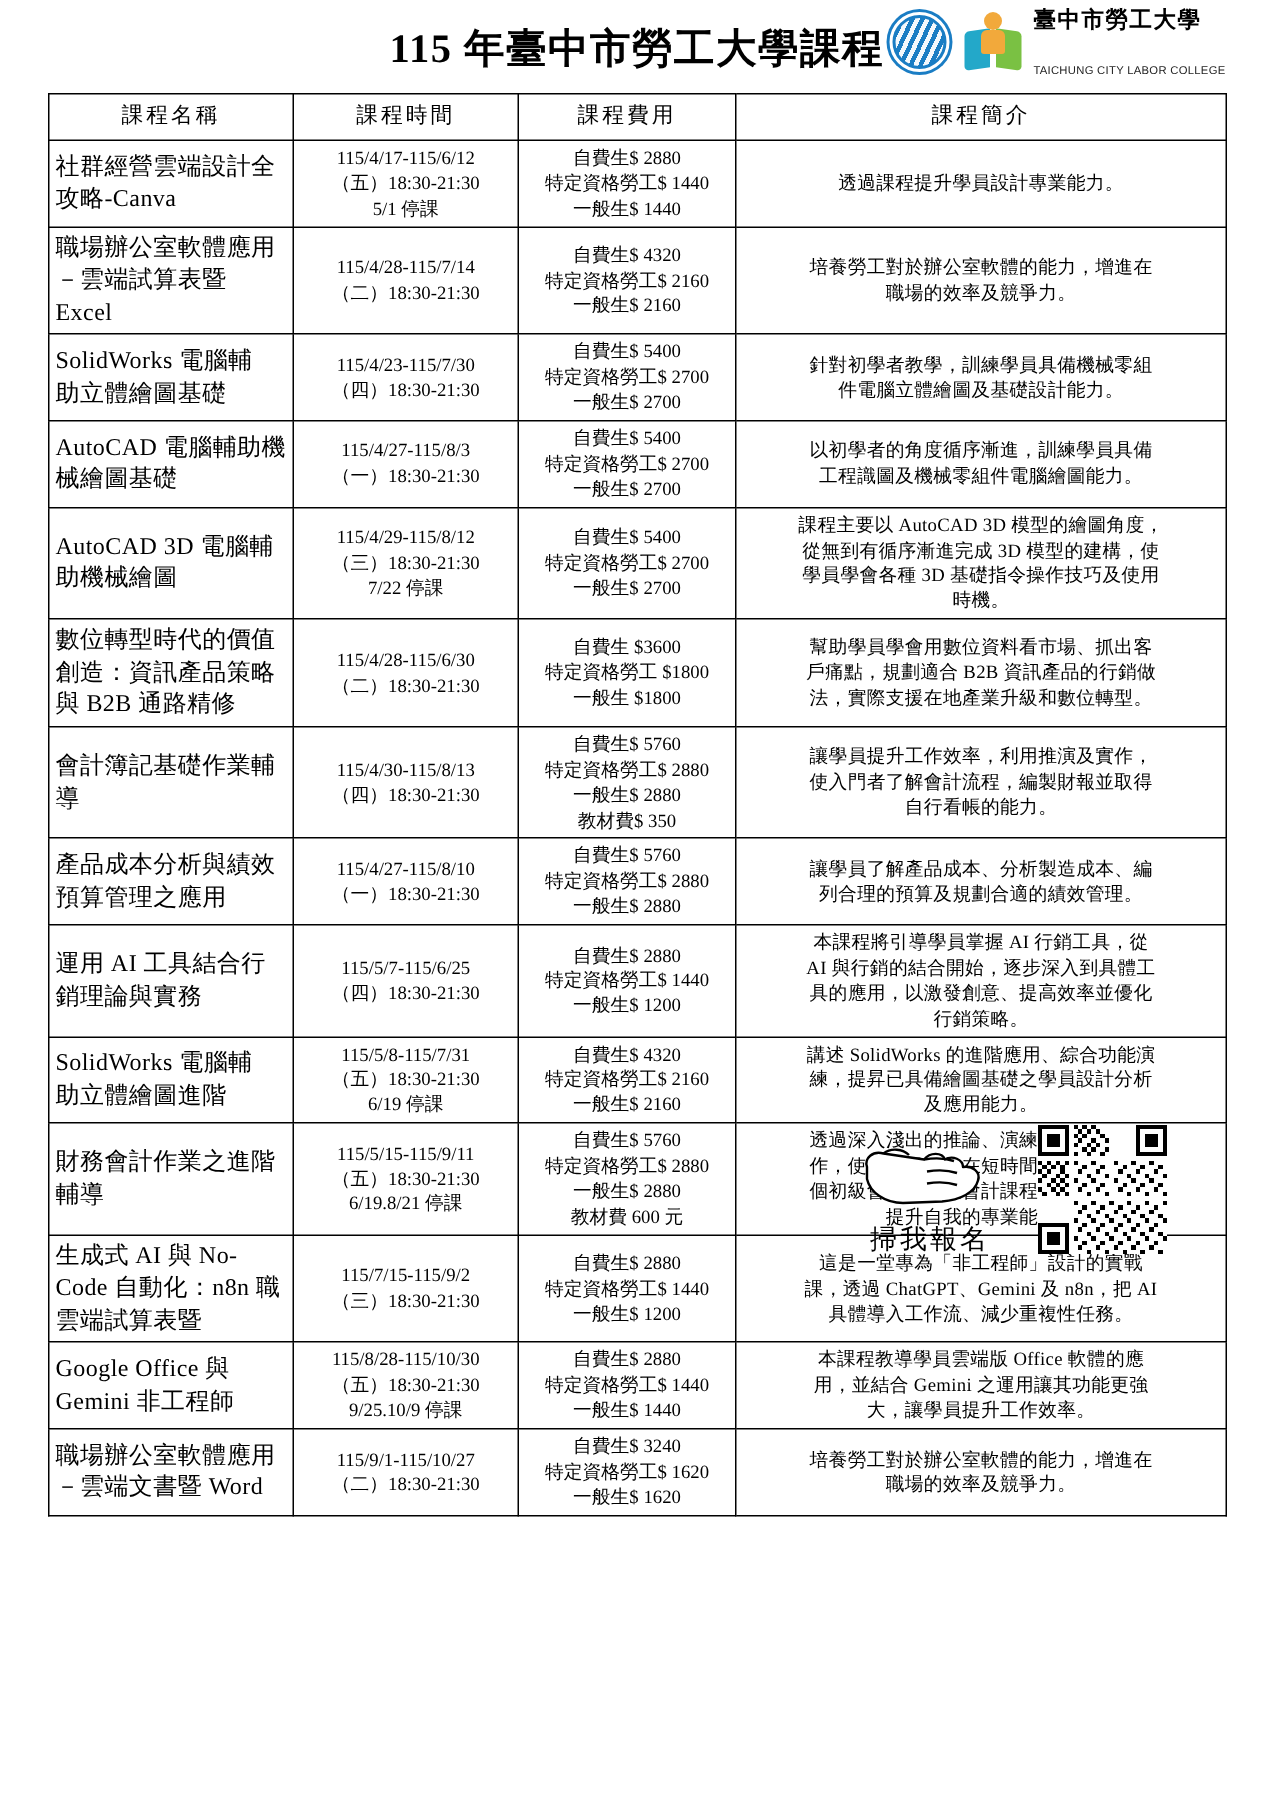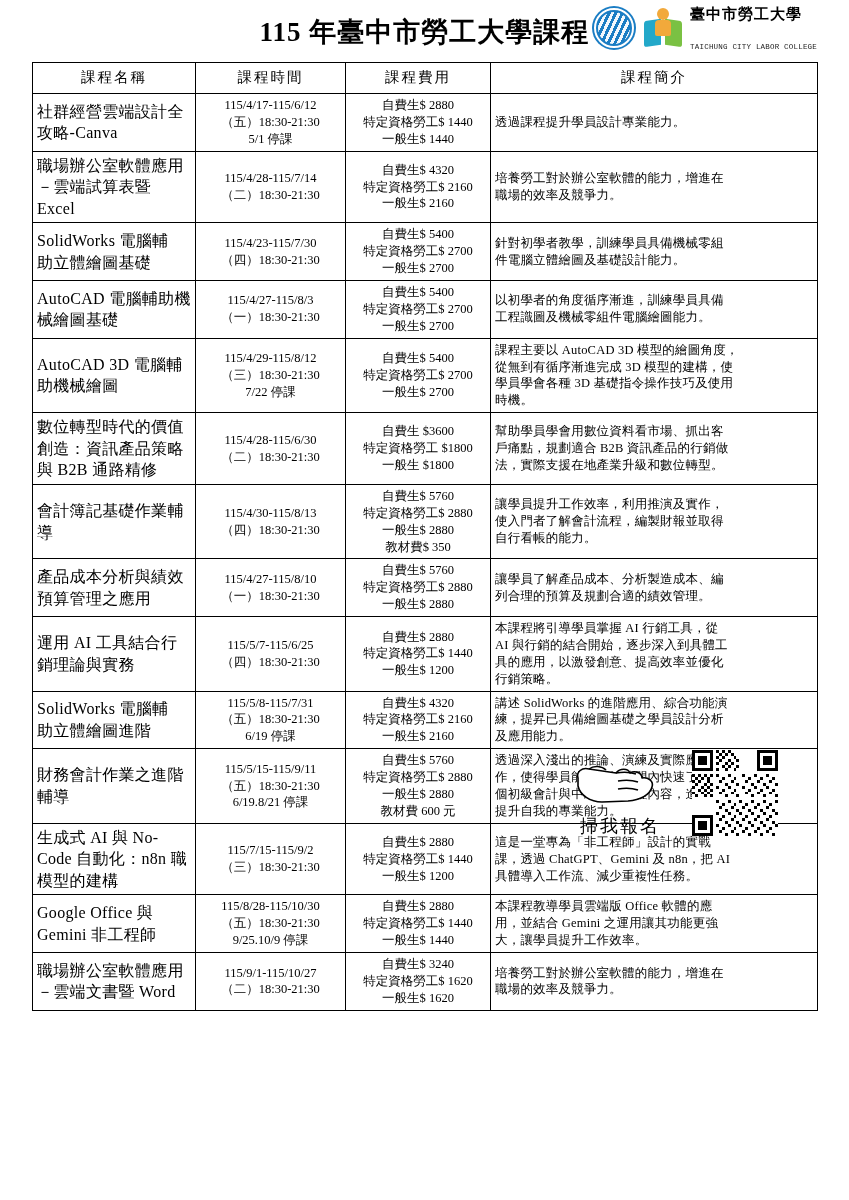--- a/index.html
+++ b/index.html
@@ -119,21 +119,21 @@
   .logo-text .cn {
     font-size: 15px;
     font-weight: bold;
     letter-spacing: 1px;
     color: #000000;
   }
   .logo-text .en {
     font-size: 7.5px;
     letter-spacing: .2px;
     color: #222;
-    font-family: Liberation Mono, monospace;
+    font-family: Liberation Sans, sans-serif;
     margin-top: 20px;
   }
   
   table.schedule {
     border-collapse: collapse;
     width: 785px;
     table-layout: fixed;
     font-size: 12.5px;
   }
   table.schedule th,
@@ -164,21 +164,21 @@
   td.time {
     text-align: center;
     font-size: 12.5px;
     letter-spacing: 0;
   }
   td.fee {
     text-align: center;
     font-size: 12.5px;
   }
   td.desc {
-    text-align: left;
+    text-align: center;
     font-size: 12.5px;
     letter-spacing: .2px;
     padding: 3px 7px;
   }
   .ln { display: block; }
   
   .footer {
     position: absolute;
     left: 32px;
     right: 32px;
@@ -474,21 +474,21 @@
             <span class="ln">透過深入淺出的推論、演練及實際應用操</span>
             <span class="ln">作，使得學員能夠在短時間內快速了解整</span>
             <span class="ln">個初級會計與中級會計課程內容，進一步</span>
             <span class="ln">提升自我的專業能力。</span>
           </td>
         </tr>
         <tr>
           <td class="name">
             <span class="ln">生成式 AI 與 No-</span>
             <span class="ln">Code 自動化：n8n 職</span>
-            <span class="ln">模型的建構</span>
+            <span class="ln">雲端試算表暨</span>
           </td>
           <td class="time">
             <span class="ln">115/7/15-115/9/2</span>
             <span class="ln">（三）18:30-21:30</span>
           </td>
           <td class="fee">
             <span class="ln">自費生$ 2880</span>
             <span class="ln">特定資格勞工$ 1440</span>
             <span class="ln">一般生$ 1200</span>
           </td>

